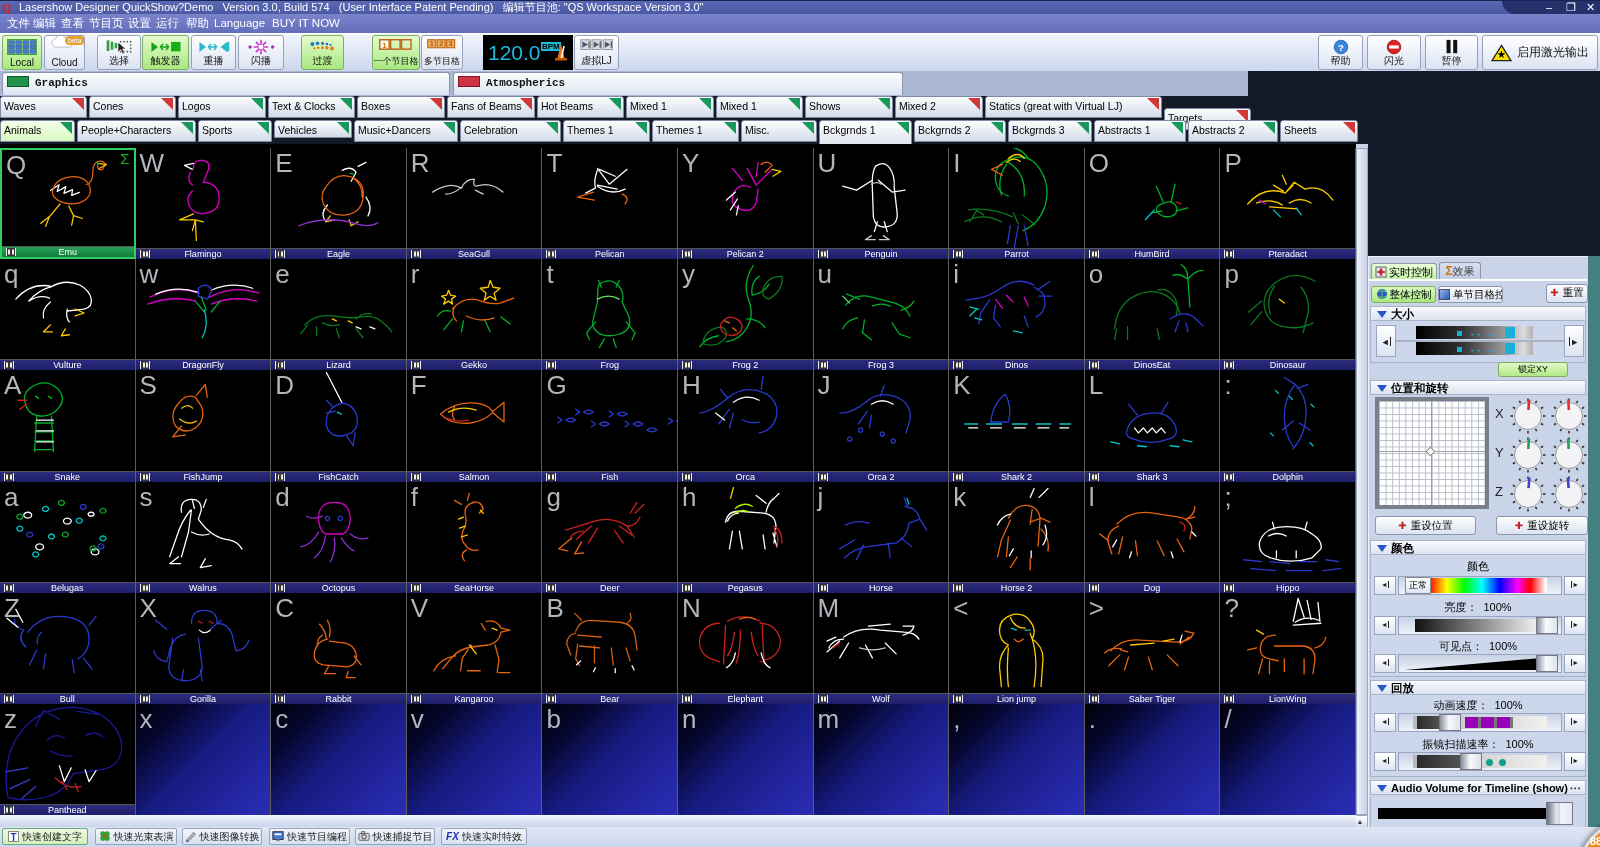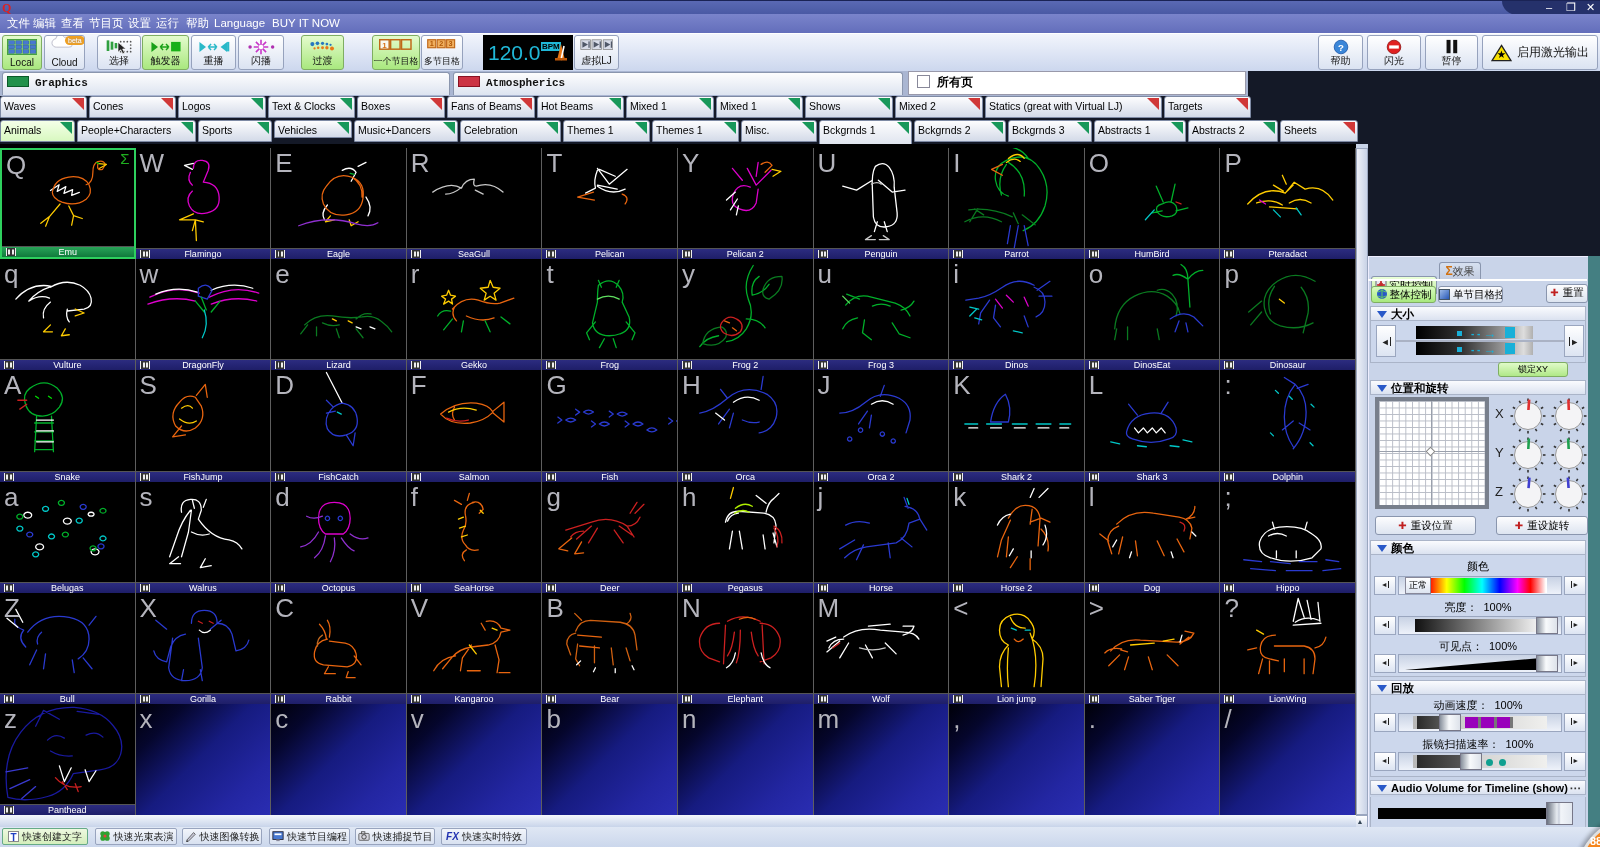--- a/index.html
+++ b/index.html
@@ -108,20 +108,21 @@
 .btab.sel3{background:linear-gradient(#eef9e0,#d4eebc);border-color:#6a8}
 .bticon{display:inline-block;width:11px;height:11px;font-size:10px;font-weight:bold;line-height:11px;margin-right:3px;vertical-align:-1px}
 .btsvg{width:12px;height:12px;vertical-align:-2px;margin-right:3px}
 #ocircle{position:absolute;left:1577px;top:817px;width:116px;height:116px;border-radius:50%;background:#f5861e;border:3px solid #e0e0e0;box-shadow:-2px -2px 4px rgba(0,0,0,0.3)}
 #octext{position:absolute;left:1590px;top:835px;color:#fff;font-weight:bold;font-size:11px;z-index:9}
 </style></head>
 <body>
 <div id="root">
 <div id="title">
       <span class="logo">Q</span>
+      <span class="tt">Lasershow Designer QuickShow?Demo&nbsp;&nbsp;&nbsp;Version 3.0, Build 574&nbsp;&nbsp;&nbsp;(User Interface Patent Pending)&nbsp;&nbsp;&nbsp;编辑节目池: "QS Workspace Version 3.0"</span>
       <span id="wedge"></span>
       <span style="position:absolute;left:1546px;top:0;z-index:3">–</span>
       <span style="position:absolute;left:1566px;top:0;z-index:3">❐</span>
       <span style="position:absolute;left:1586px;top:0;z-index:3">✕</span>
     </div>
 <div id="menu">
 <span style="left:7px">文件</span>
       <span style="left:33px">编辑</span>
       <span style="left:61px">查看</span>
       <span style="left:89px">节目页</span>
@@ -306,21 +307,20 @@
           <path d="M11,1.5 L21,17.5 L1,17.5 Z" fill="#f8e000" stroke="#222" stroke-width="1.4"></path>
           <text x="11" y="15" font-size="11" text-anchor="middle">★</text>
         </svg>
         <span>启用激光输出</span>
       </div>
     </div>
 <div id="wsrow"></div>
 <div id="wsdark"></div>
 <div class="wtab" style="left:453px;width:450px"><span class="sw" style="background:#cc3344;border:1px solid #881122"></span>Atmospherics</div>
 <div class="wtab" style="left:2px;width:448px"><span class="sw" style="background:#21914b;border:1px solid #0a5a28"></span>Graphics</div>
-<div id="allbox"><span class="cb"></span>所有页</div>
 <div id="tabbg"></div>
 <div class="ptab" style="left:0px;top:96px;width:87px;height:22px">
       <span class="tri" style="border-top-color:#d03838"></span>
       <span class="tl">Waves</span>
     </div>
     <div class="ptab" style="left:89px;top:96px;width:87px;height:22px">
       <span class="tri" style="border-top-color:#d03838"></span>
       <span class="tl">Cones</span>
     </div>
     <div class="ptab" style="left:178px;top:96px;width:88px;height:22px">
@@ -356,21 +356,21 @@
       <span class="tl">Shows</span>
     </div>
     <div class="ptab" style="left:895px;top:96px;width:88px;height:22px">
       <span class="tri" style="border-top-color:#d03838"></span>
       <span class="tl">Mixed 2</span>
     </div>
     <div class="ptab" style="left:985px;top:96px;width:177px;height:22px">
       <span class="tri" style="border-top-color:#d03838"></span>
       <span class="tl">Statics (great with Virtual LJ)</span>
     </div>
-    <div class="ptab" style="left:1164px;top:96px;width:87px;height:22px">
+    <div class="ptab" style="left:1164px;top:108px;width:87px;height:22px">
       <span class="tri" style="border-top-color:#d03838"></span>
       <span class="tl">Targets</span>
     </div>
     <div class="ptab sel2" style="left:0px;top:120px;width:75px;height:22px">
       <span class="tri" style="border-top-color:#18985a"></span>
       <span class="tl">Animals</span>
     </div>
     <div class="ptab" style="left:77px;top:120px;width:119px;height:22px">
       <span class="tri" style="border-top-color:#18985a"></span>
       <span class="tl">People+Characters</span>
@@ -902,21 +902,21 @@
       <span class="cl">.</span>
     </div>
     <div class="cell empty" style="left:1220.4px;top:704.0px;width:135.6px;height:111.0px;">
       <span class="cl">/</span>
     </div>
 <div id="vsb"></div>
 <div id="vsbbtn">▲</div>
 <div id="preview"></div>
 <div id="rpanel"></div>
 <div id="teal"></div>
-<div class="rptab rpsel" style="left:1371px;top:276px;width:66px"><svg viewBox="0 0 12 12" class="rpi">
+<div class="rptab rpsel" style="left:1371px;top:263px;width:66px"><svg viewBox="0 0 12 12" class="rpi">
         <rect x="1" y="1" width="10" height="10" fill="#e8e8f0" stroke="#667"></rect>
         <path d="M6,2 v8 M2,6 h8" stroke="#c02020" stroke-width="1.6"></path>
         <circle cx="6" cy="6" r="2" fill="none" stroke="#c02020"></circle>
       </svg>实时控制</div>
     <div class="rptab" style="left:1439px;top:262px;width:42px"><span style="color:#d07010;font-weight:bold;font-size:12px">Σ</span>效果</div>
     <div class="rpline" style="left:1368px;top:279px;width:219px"></div>
     <div class="rpbtn grn" style="left:1371px;top:286px;width:65px;height:17px"><svg viewBox="0 0 12 12" class="rpi">
         <circle cx="6" cy="6" r="5" fill="#2858c8"></circle>
         <path d="M2,4 q4,-3 8,0 M2,8 q4,3 8,0 M6,1 v10" stroke="#60c860" fill="none"></path>
       </svg>整体控制</div>

